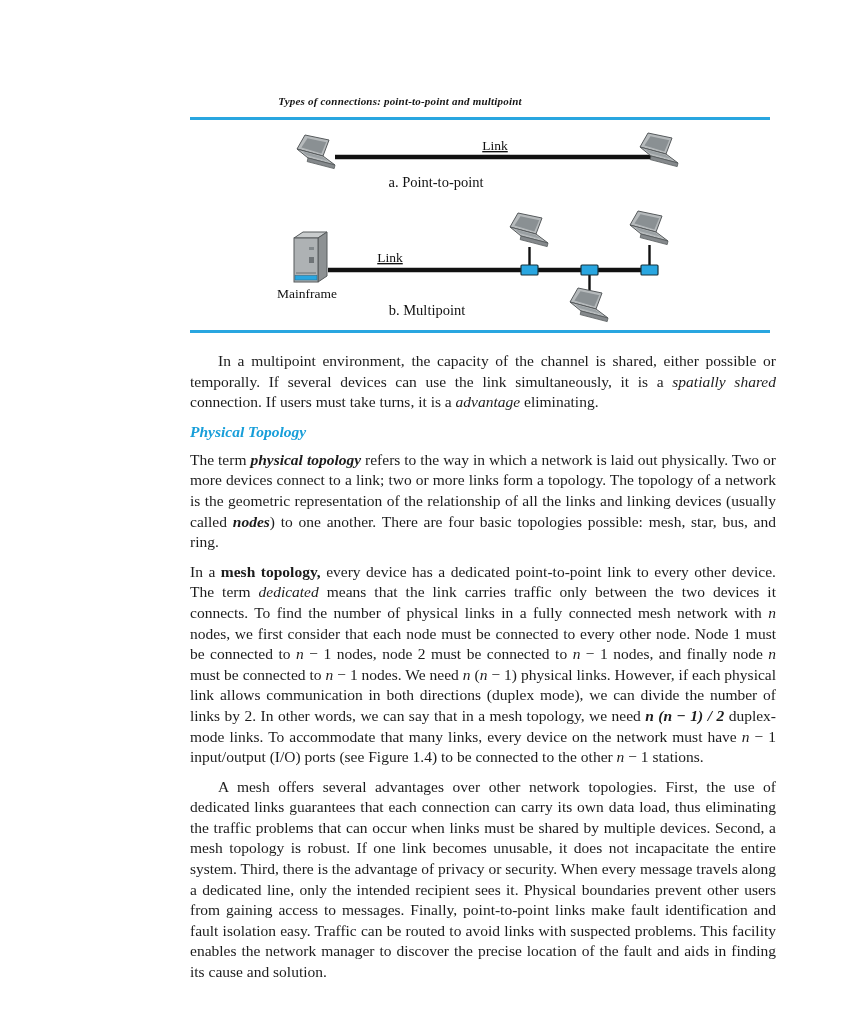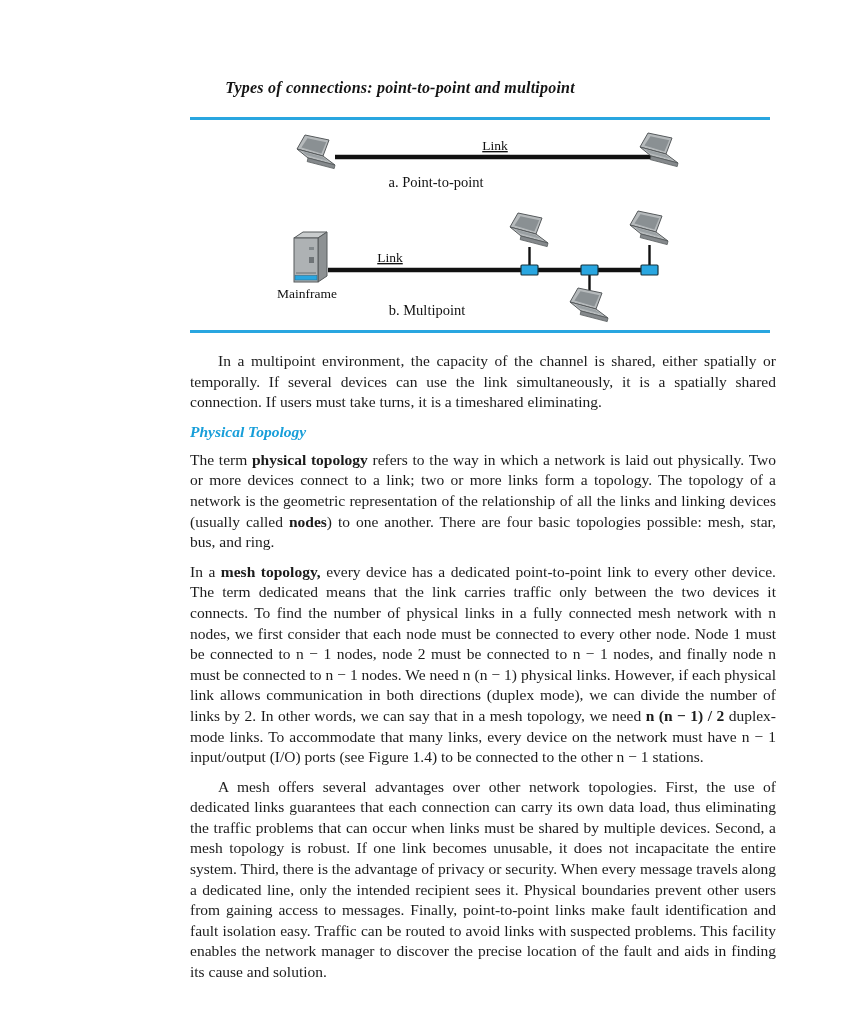--- a/index.html
+++ b/index.html
@@ -10,24 +10,24 @@
   html,body{margin:0;padding:0;background:#ffffff;}
   .page{
     position:relative;
     width:843px;height:1024px;
     background:#ffffff;
     font-family:"Liberation Serif", serif;
     color:var(--ink);
     overflow:hidden;
   }
   .figure-title{
-    position:absolute;left:190px;top:79px;width:420px;
+    position:absolute;left:190px;top:95px;width:420px;
     text-align:center;
     font-style:italic;font-weight:bold;
-    font-size:16px;color:#141414;
+    font-size:11px;color:#141414;
     letter-spacing:.2px;
   }
   .rule{
     position:absolute;left:190px;width:580px;height:3px;
     background:var(--accent);
   }
   .rule-top{top:117px;}
   .rule-bottom{top:330px;}
   .fig-canvas{position:absolute;left:190px;top:122px;}
   .fig-label{
@@ -47,21 +47,21 @@
   .body-text p{margin:0 0 9px 0;}
   .body-text p.indent{text-indent:28px;}
   .body-text p:last-child{margin-bottom:12px;}
   .h-blue,.h-black{
     font-size:15.5px;font-weight:bold;font-style:italic;
     line-height:20px;
   }
   .h-blue{color:var(--heading-blue);margin:5px 0 8px 0;}
   .h-black{color:#141414;margin:2px 0 1px 0;}
   .b{font-weight:bold;}
-  .i{}
+  .i{font-style:italic;}
 </style>
 </head>
 <body>
 
 <div class="page">
 
   <div class="figure-title">Types of connections: point-to-point and multipoint</div>
 
   <div class="rule rule-top"></div>
 
@@ -107,20 +107,20 @@
       <use href="#laptop" x="378" y="165"></use>
       <text class="fig-label fig-label-underline" x="200" y="140" text-anchor="middle">Link</text>
       <text class="fig-label" x="117" y="176" text-anchor="middle">Mainframe</text>
       <text class="fig-caption" x="237" y="193" text-anchor="middle">b. Multipoint</text>
     </g>
   </svg>
 
   <div class="rule rule-bottom"></div>
 
   <div class="body-text">
-      <p class="indent"><span>In a multipoint environment, the capacity of the channel is shared, either spatially or temporally. If several devices can use the link simultaneously, it is a </span><span class="i">spatially shared</span><span> connection. If users must take turns, it is a </span><span class="i">timeshared</span><span> eliminating.</span></p>
+      <p class="indent"><span>In a multipoint environment, the capacity of the channel is shared, either possible or temporally. If several devices can use the link simultaneously, it is a </span><span class="i">spatially shared</span><span> connection. If users must take turns, it is a </span><span class="i">advantage</span><span> eliminating.</span></p>
       <h3 class="h-blue">Physical Topology</h3>
       <p><span>The term </span><span class="b i">physical topology</span><span> refers to the way in which a network is laid out physically. Two or more devices connect to a link; two or more links form a topology. The topology of a network is the geometric representation of the relationship of all the links and linking devices (usually called </span><span class="b i">nodes</span><span>) to one another. There are four basic topologies possible: mesh, star, bus, and ring.</span></p>
       <p><span>In a </span><span class="b">mesh topology,</span><span> every device has a dedicated point-to-point link to every other device. The term </span><span class="i">dedicated</span><span> means that the link carries traffic only between the two devices it connects. To find the number of physical links in a fully connected mesh network with </span><span class="i">n</span><span> nodes, we first consider that each node must be connected to every other node. Node 1 must be connected to </span><span class="i">n</span><span> − 1 nodes, node 2 must be connected to </span><span class="i">n</span><span> − 1 nodes, and finally node </span><span class="i">n</span><span> must be connected to </span><span class="i">n</span><span> − 1 nodes. We need </span><span class="i">n</span><span> (</span><span class="i">n</span><span> − 1) physical links. However, if each physical link allows communication in both directions (duplex mode), we can divide the number of links by 2. In other words, we can say that in a mesh topology, we need </span><span class="b i">n (n − 1) / 2</span><span> duplex-mode links. To accommodate that many links, every device on the network must have </span><span class="i">n</span><span> − 1 input/output (I/O) ports (see Figure 1.4) to be connected to the other </span><span class="i">n</span><span> − 1 stations.</span></p>
       <p class="indent"><span>A mesh offers several advantages over other network topologies. First, the use of dedicated links guarantees that each connection can carry its own data load, thus eliminating the traffic problems that can occur when links must be shared by multiple devices. Second, a mesh topology is robust. If one link becomes unusable, it does not incapacitate the entire system. Third, there is the advantage of privacy or security. When every message travels along a dedicated line, only the intended recipient sees it. Physical boundaries prevent other users from gaining access to messages. Finally, point-to-point links make fault identification and fault isolation easy. Traffic can be routed to avoid links with suspected problems. This facility enables the network manager to discover the precise location of the fault and aids in finding its cause and solution.</span></p>
     </div>
 
 </div>
 
 </body></html>

